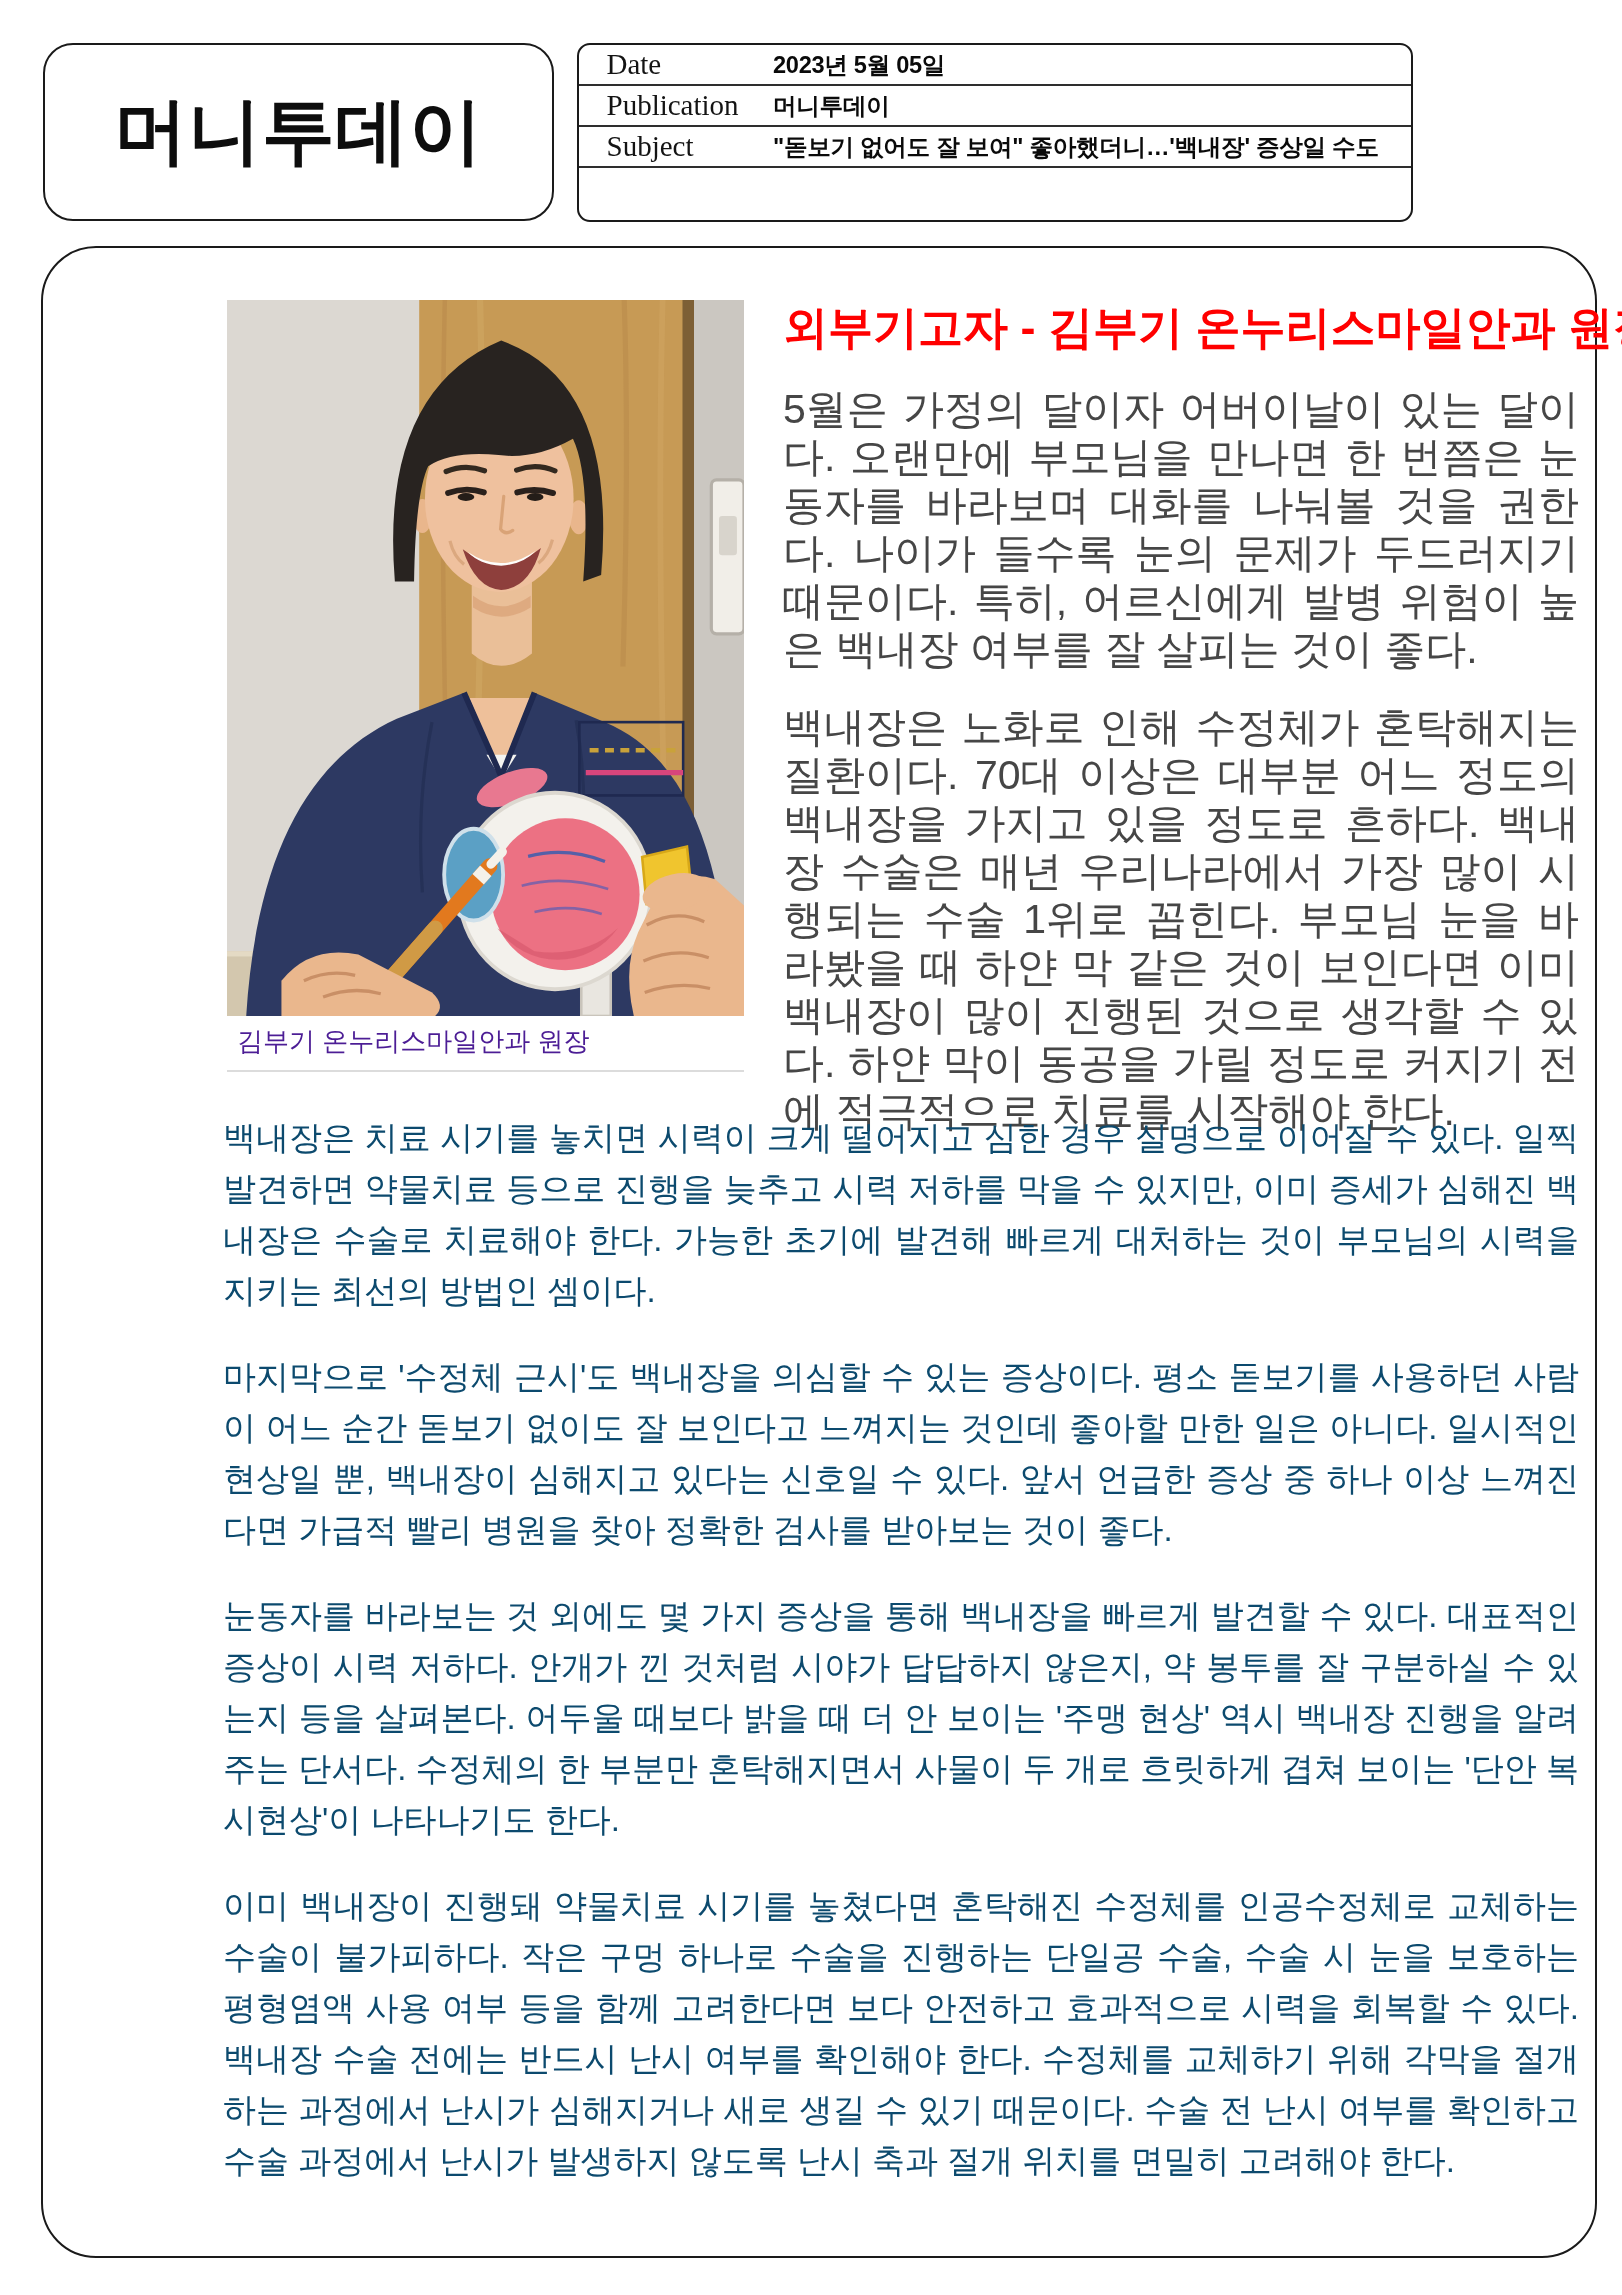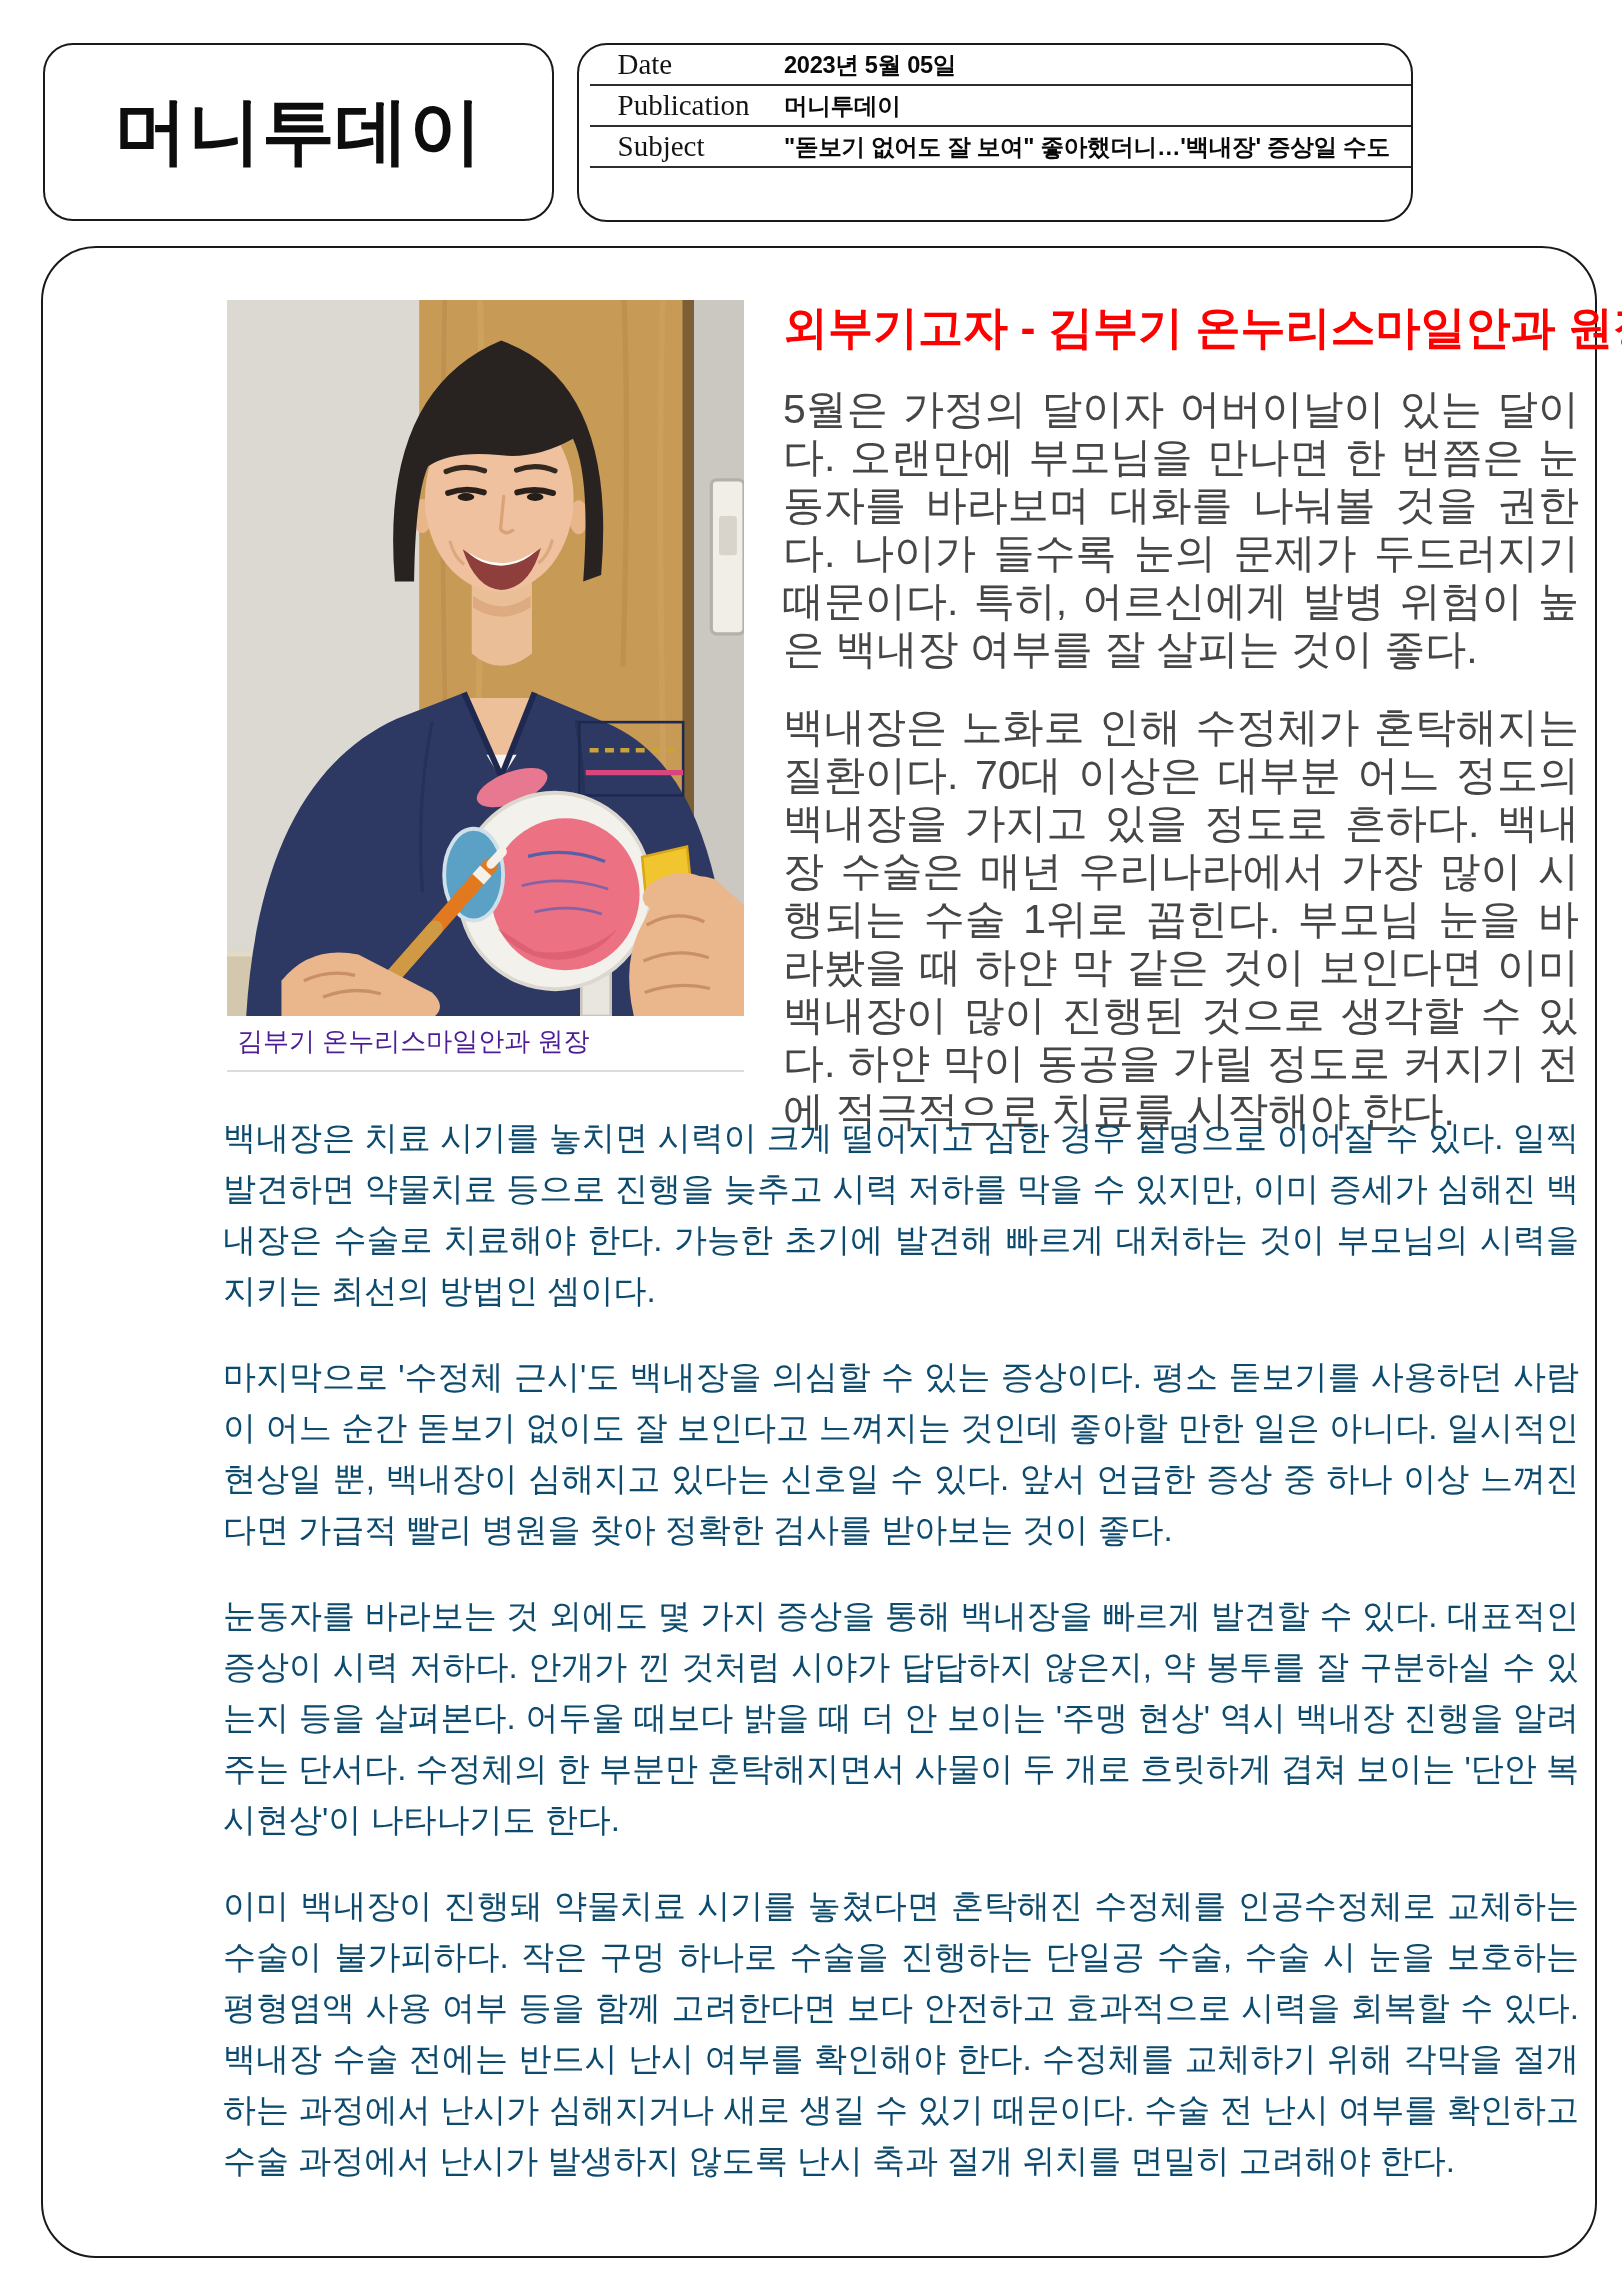--- a/index.html
+++ b/index.html
@@ -13,21 +13,21 @@
     position:absolute; left:43px; top:43px; width:511px; height:178px;
     border:2.6px solid #1a1a1a; border-radius:30px;
     display:flex; align-items:center; justify-content:center; background:#fff;
   }
   .logo-text {
     font-size:73px; font-weight:800; color:#0d0d0d; letter-spacing:0.7px;
     font-family:"Liberation Sans", sans-serif; white-space:nowrap;
   }
   .meta-box {
     position:absolute; left:577px; top:43px; width:836px; height:179px;
-    border:2.6px solid #1a1a1a; border-radius:30px; background:#fff; overflow:hidden;padding-left:11px;
+    border:2.6px solid #1a1a1a; border-radius:13px; background:#fff; overflow:hidden;
   }
   .meta-row { display:flex; align-items:center; height:41px; border-bottom:2px solid #2e2e2e; }
   .meta-label {
     width:194px; padding-left:27.5px; flex:none;
     font-family:"Liberation Serif", serif; font-size:29px; color:#141414;
   }
   .meta-value {
     font-size:23.6px; font-weight:700; color:#0a0a0a; white-space:nowrap; letter-spacing:-0.3px;
   }
   

